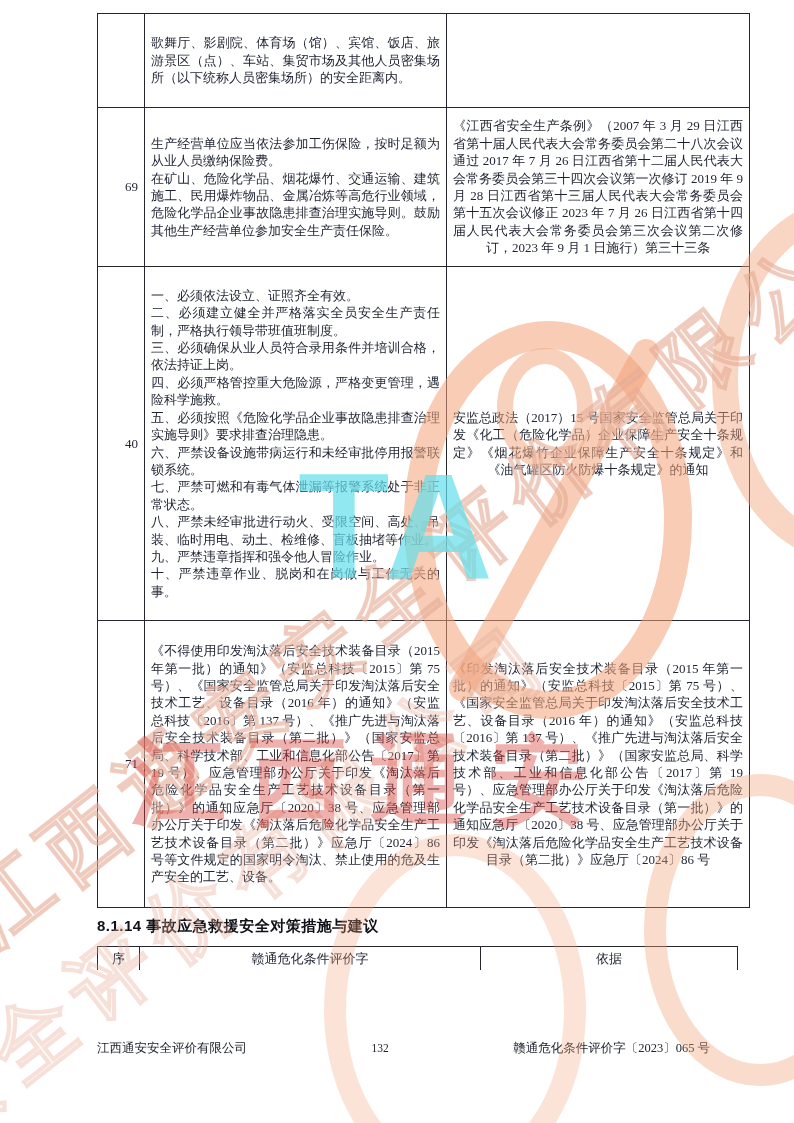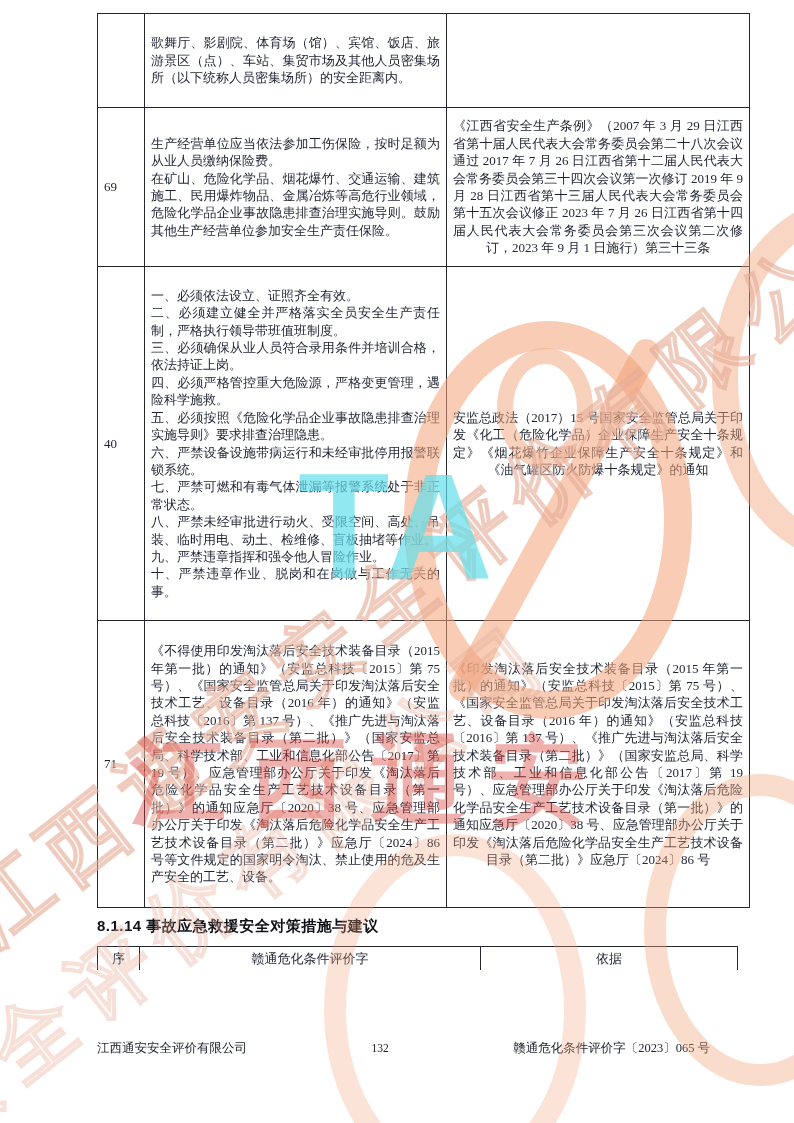--- a/index.html
+++ b/index.html
@@ -34,21 +34,21 @@
     width:613px;
     font-size:13px;
     line-height:17.4px;
   }
   table.main-table td {
     border:1px solid #26262e;
     vertical-align:middle;
     overflow:hidden;
     padding:2px 6px;
   }
-  td.cell-no { width:34px; text-align:left; padding:2px 1px; }
+  td.cell-no { width:34px; text-align:right; padding:2px 1px; }
   td.cell-measure {
     width:289px;
     text-align:justify;
     white-space:pre-line;
     margin-left:43px;
   }
   td.cell-basis {
     width:290px;
     text-align:justify;
     text-align-last:center;

